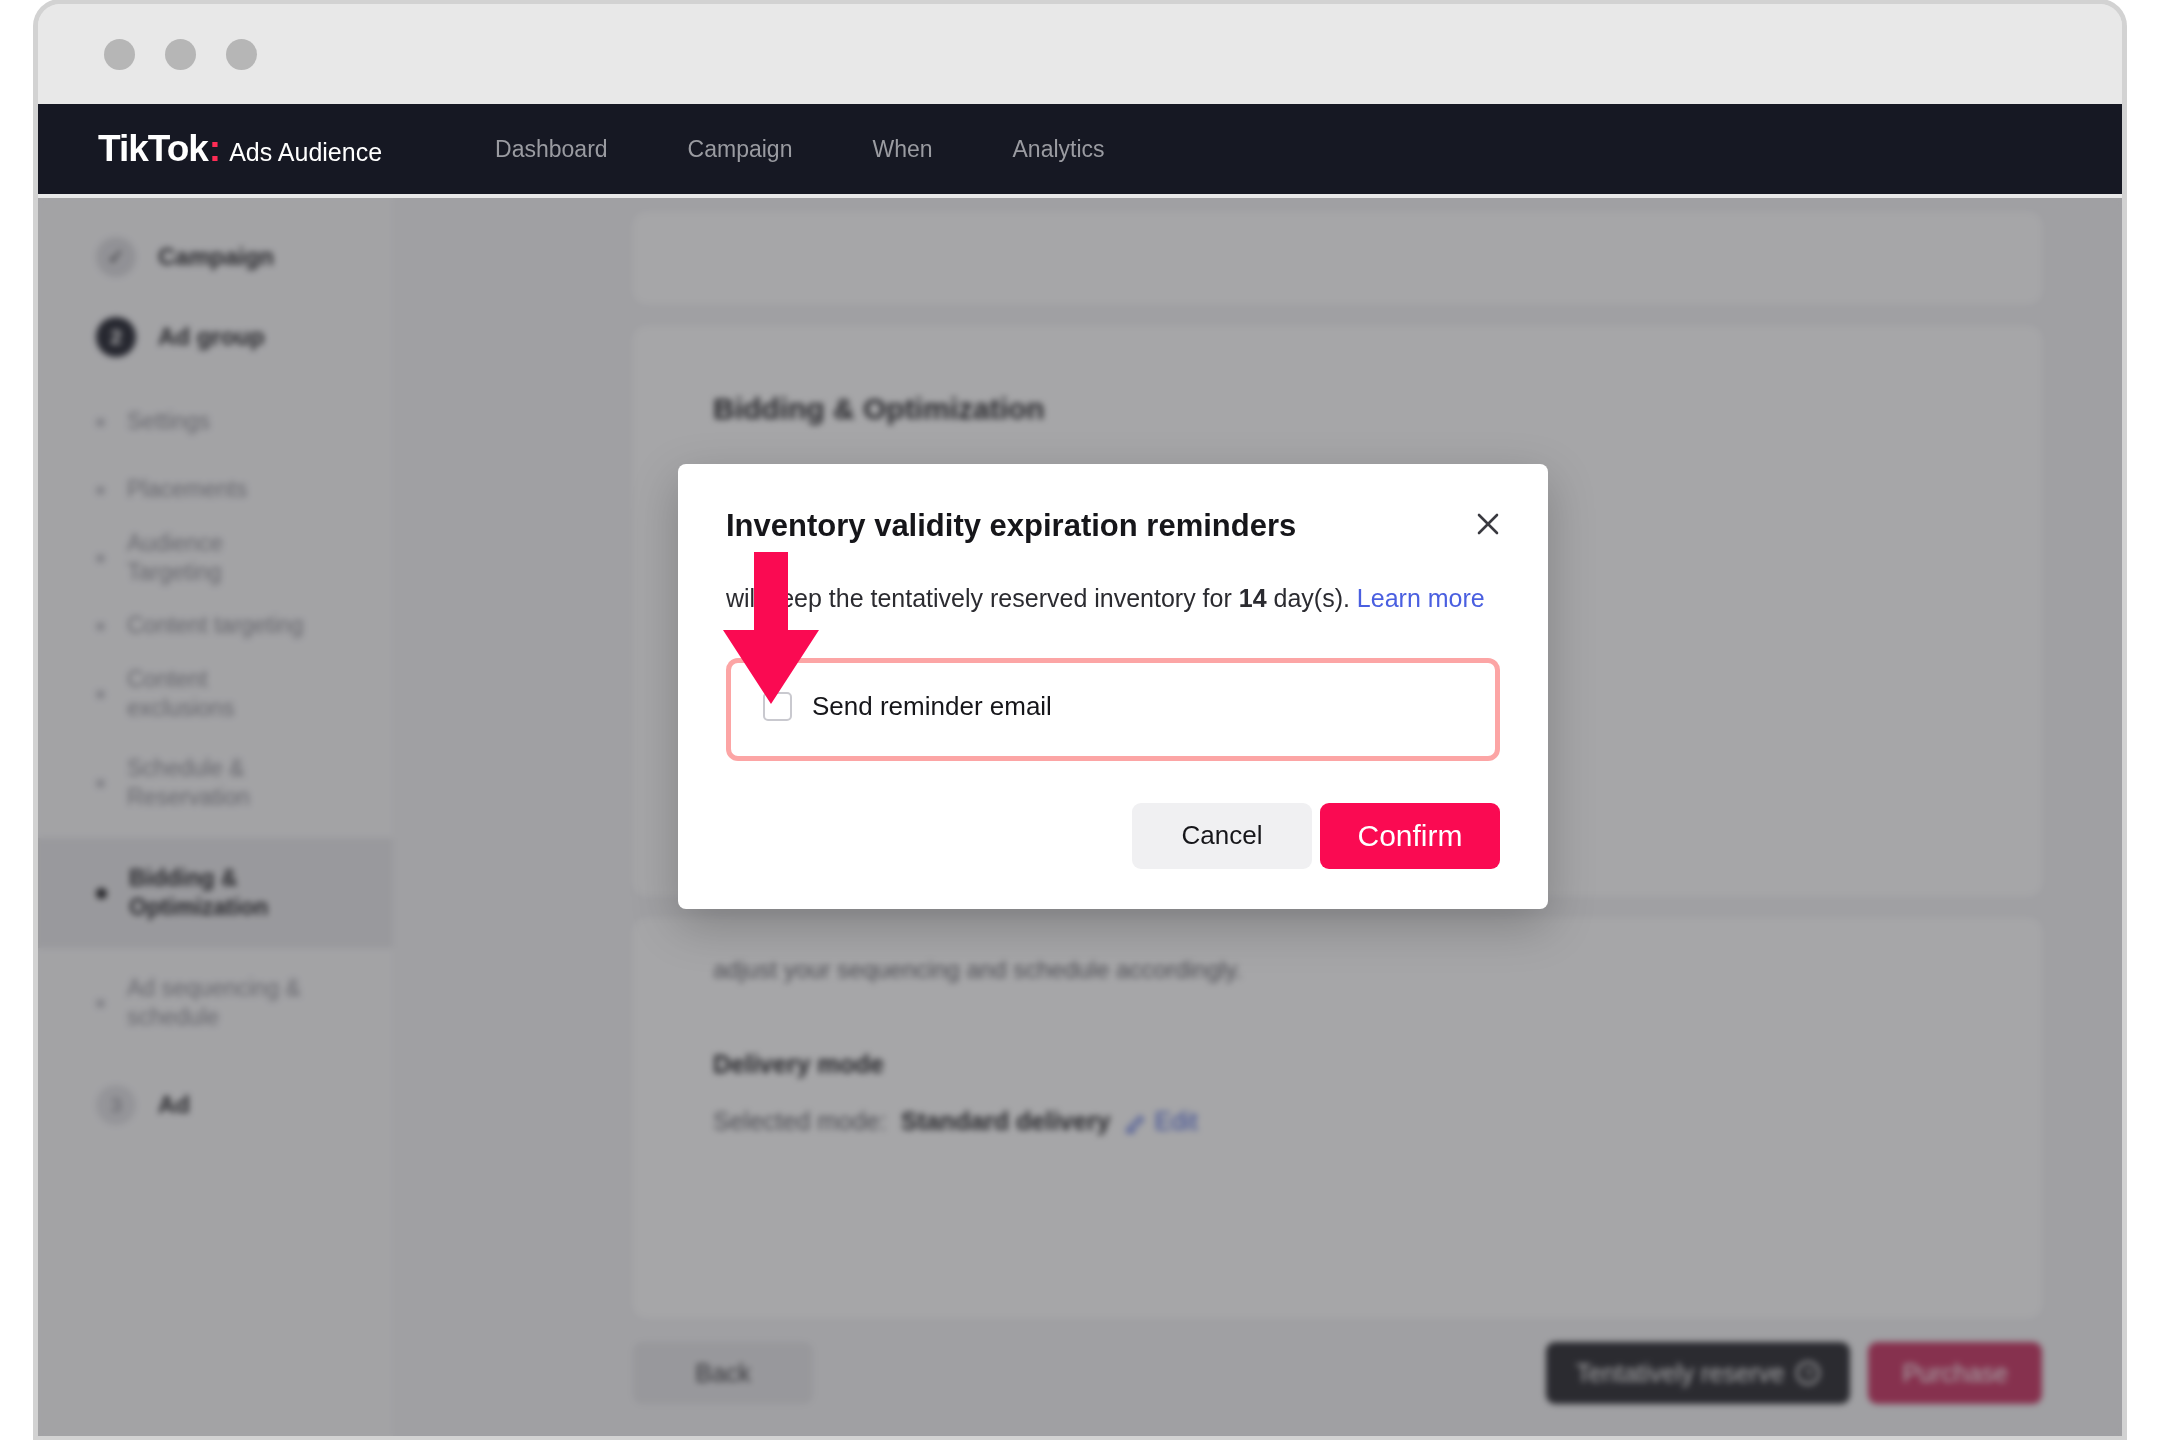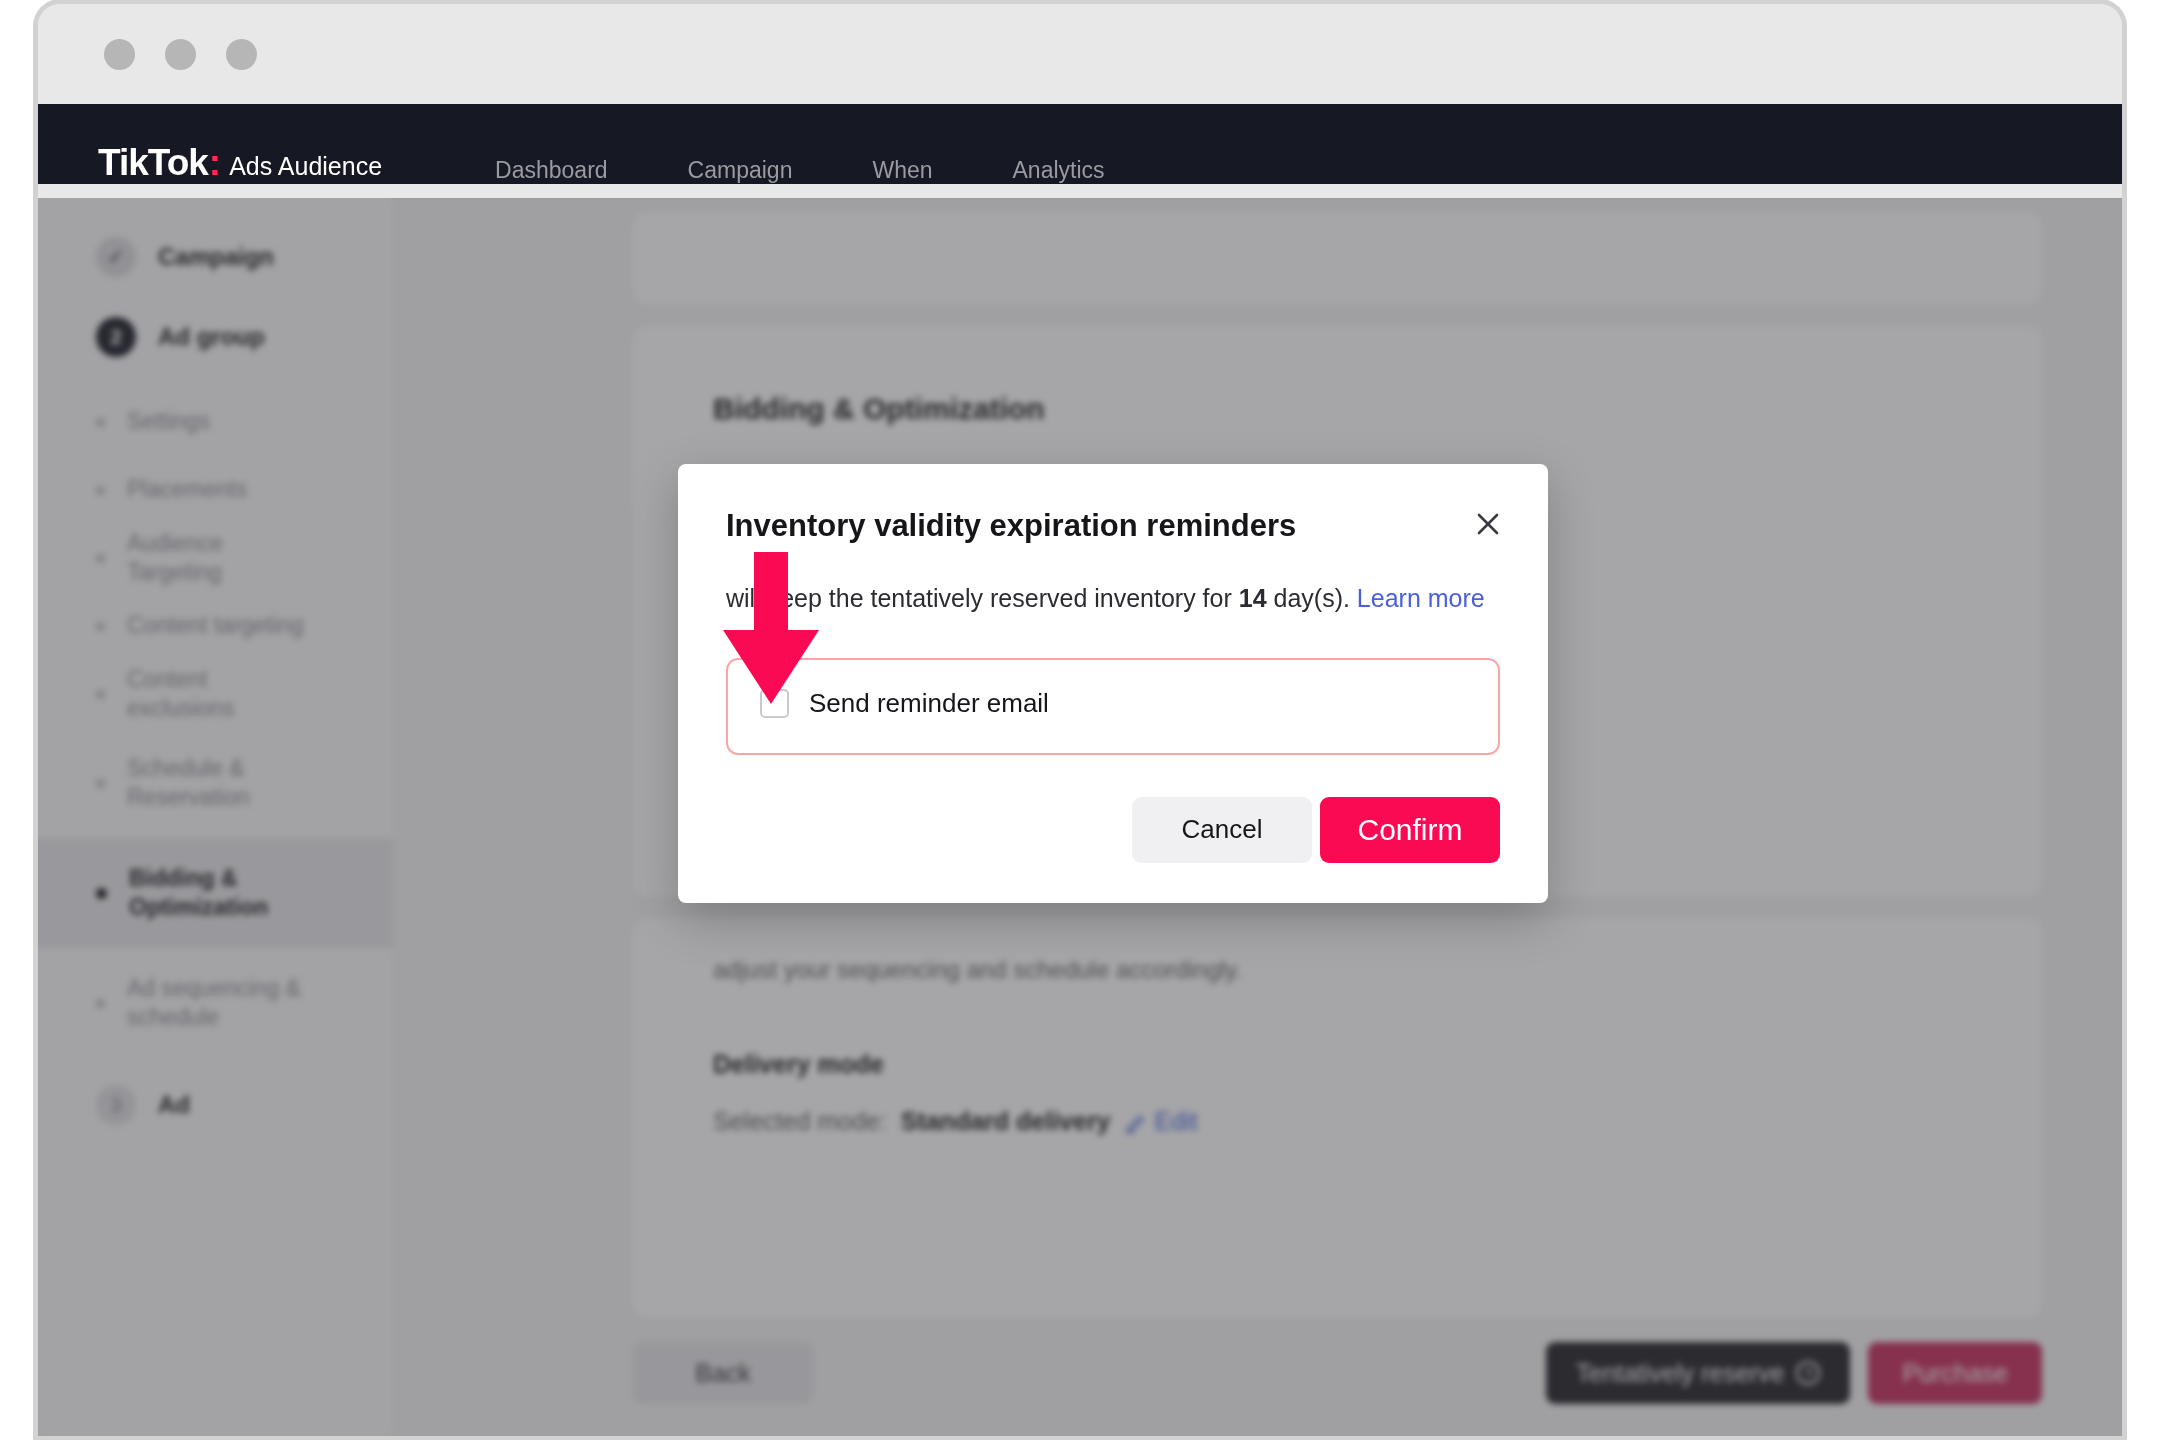--- a/index.html
+++ b/index.html
@@ -25,23 +25,23 @@
     width: 100%; height: 100px;
     background: #e8e8e8;
     display: flex; align-items: center;
     padding-left: 66px; gap: 30px;
   }
   .traffic-dot { width: 31px; height: 31px; border-radius: 50%; background: #b6b6b6; }
 
   
   #topnav {
     position: absolute; left: 0; top: 100px;
-    width: 100%; height: 80px;
+    width: 100%; height: 90px;
     background: #161823;
-    display: flex; align-items: flex-end;
+    display: flex; align-items: center;
   }
   #brand { display: flex; align-items: baseline; margin-left: 60px; }
   .tiktok-logo {
     font-size: 37px; font-weight: bold; color: #ffffff;
     letter-spacing: -1px; font-family: "Liberation Sans", sans-serif;
   }
   .tiktok-colon { font-size: 37px; font-weight: bold; color: #fe2c55; margin: 0 2px 0 1px; }
   .brand-sub { font-size: 25px; color: #ffffff; font-weight: 400; margin-left: 6px; }
   #topnav-links { display: flex; align-items: center; margin-left: 80px; gap: 14px; }
   .topnav-link {
@@ -171,21 +171,21 @@
   }
   #modal-desc {
     margin-top: 36px;
     font-size: 25px; color: #2b2b30; line-height: 1.5;
   }
   #modal-desc b { font-weight: 700; }
   .learn-link { color: #4a5fe0; cursor: pointer; }
 
   #highlight-box {
     margin-top: 40px;
-    border: 2px solid #fca5a5;
+    border: 5px solid #fca5a5;
     border-radius: 12px;
     padding: 28px 30px 34px 32px;
   }
   #checkbox-row { display: flex; align-items: center; gap: 20px; }
   #send-reminder-checkbox {
     width: 29px; height: 29px; border: 2px solid #c9c9cf;
     border-radius: 5px; background: #ffffff; flex: none; cursor: pointer;
   }
   #checkbox-label { font-size: 26px; color: #16161a; }
   #highlight-desc {

